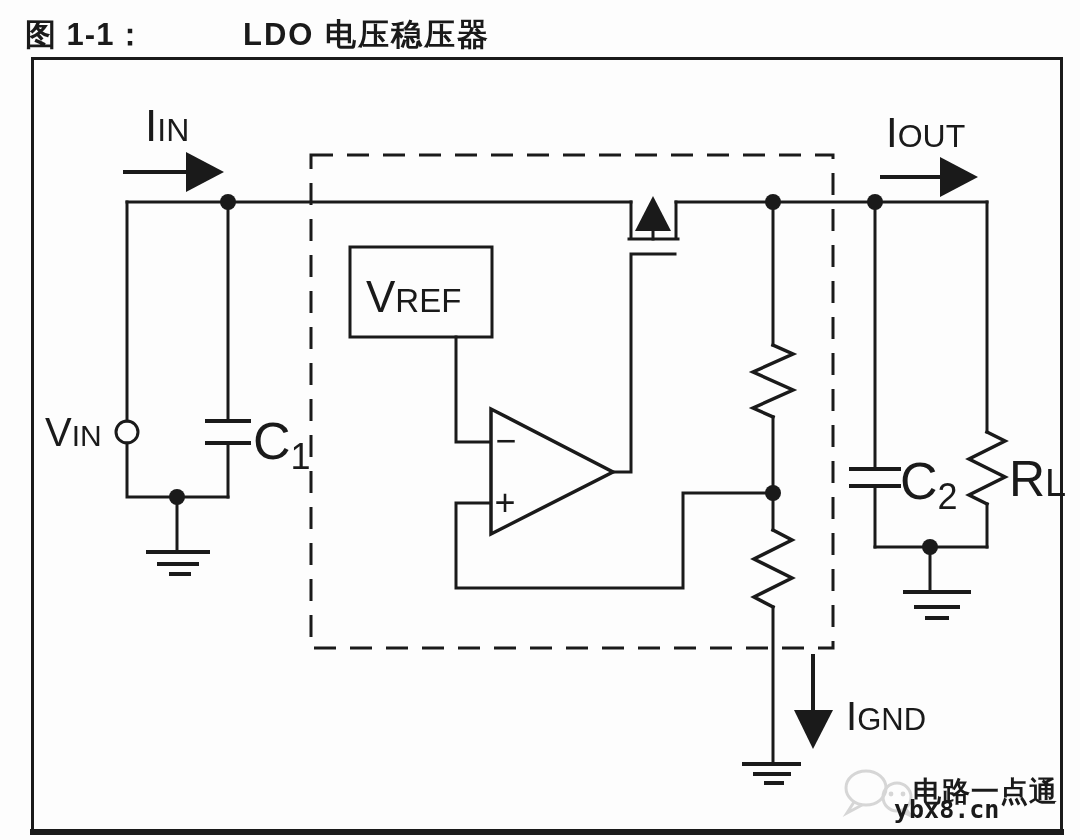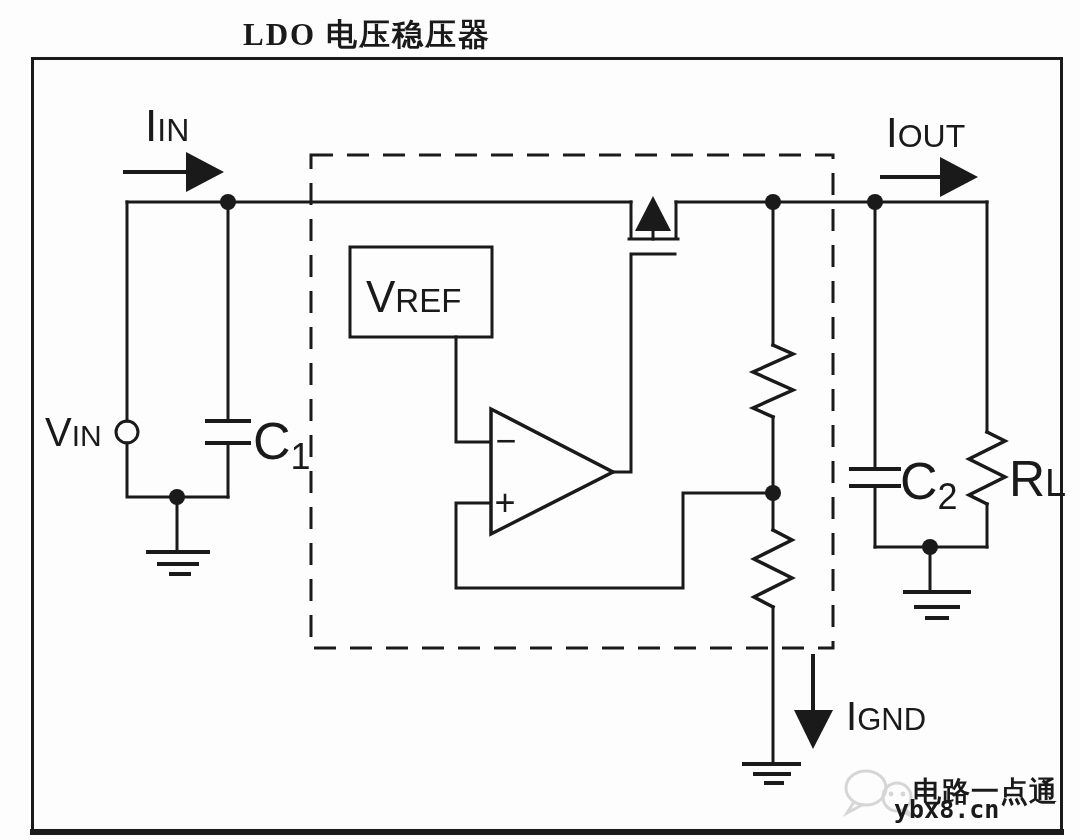--- a/index.html
+++ b/index.html
@@ -13,34 +13,35 @@
   .title-row{
     position:absolute;top:14px;left:0;width:1080px;height:44px;
     color:#1a1a1a;
   }
   .fig-label{
     position:absolute;left:25px;top:0;
     font-size:31px;font-weight:bold;letter-spacing:1px;
   }
   .fig-title{
     position:absolute;left:243px;top:0;
-    font-size:31px;font-weight:bold;letter-spacing:2px;font-family:Liberation Serif, serif;
+    font-size:31px;font-weight:bold;letter-spacing:2px;
   }
   svg{position:absolute;top:0;left:0;}
   svg text{font-family:"Liberation Sans", sans-serif;fill:#1a1a1a;}
   .lbl-main{font-weight:normal;}
   .wm-brand{font-weight:bold;letter-spacing:1px;}
   .wm-site{font-family:"DejaVu Sans Mono", monospace;font-weight:bold;}
 </style>
 </head>
 <body>
 
 <div class="page">
 
   <div class="title-row">
+    <span class="fig-label">图 1-1：</span>
     <span class="fig-title">LDO 电压稳压器</span>
   </div>
 
   <svg width="1080" height="840" viewBox="0 0 1080 840">
 
     <rect x="32.5" y="58.5" width="1029" height="773" fill="none" stroke="#1a1a1a" stroke-width="3"></rect>
     <line x1="30" y1="832" x2="1064" y2="832" stroke="#1a1a1a" stroke-width="6"></line>
 
     <rect x="311" y="155" width="522" height="493" fill="none" stroke="#1a1a1a" stroke-width="3" stroke-dasharray="22 14"></rect>
 

